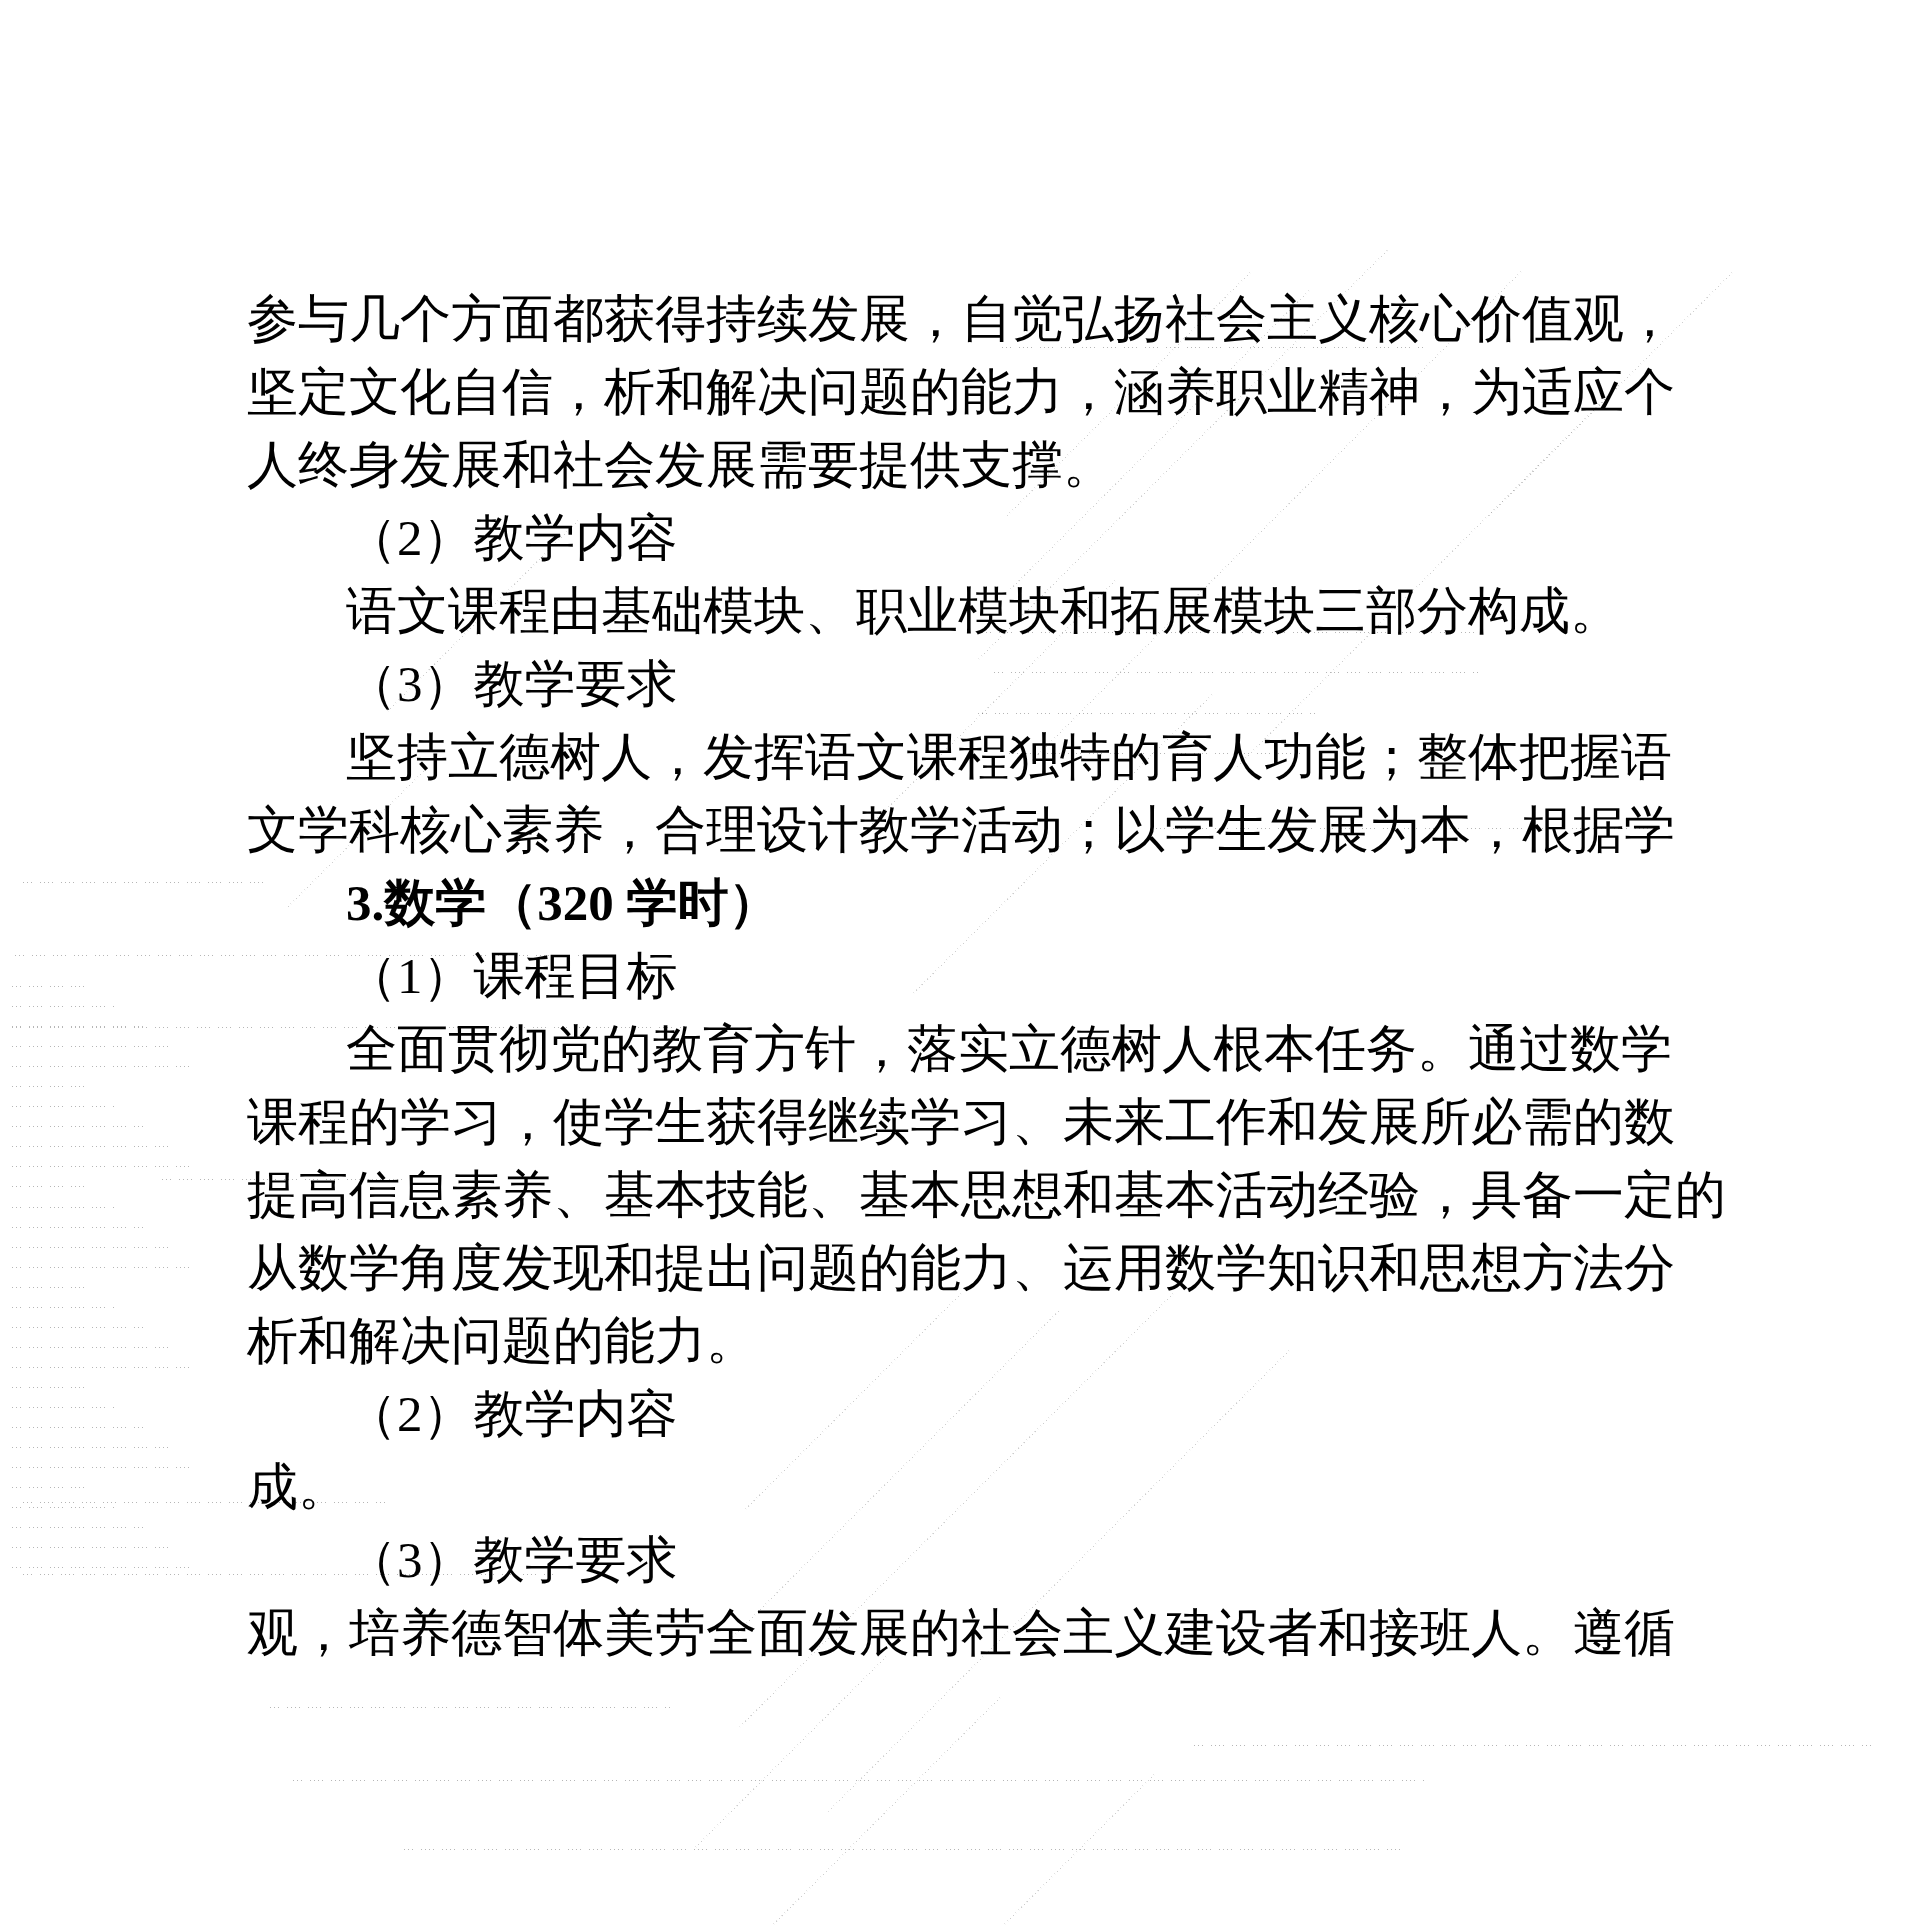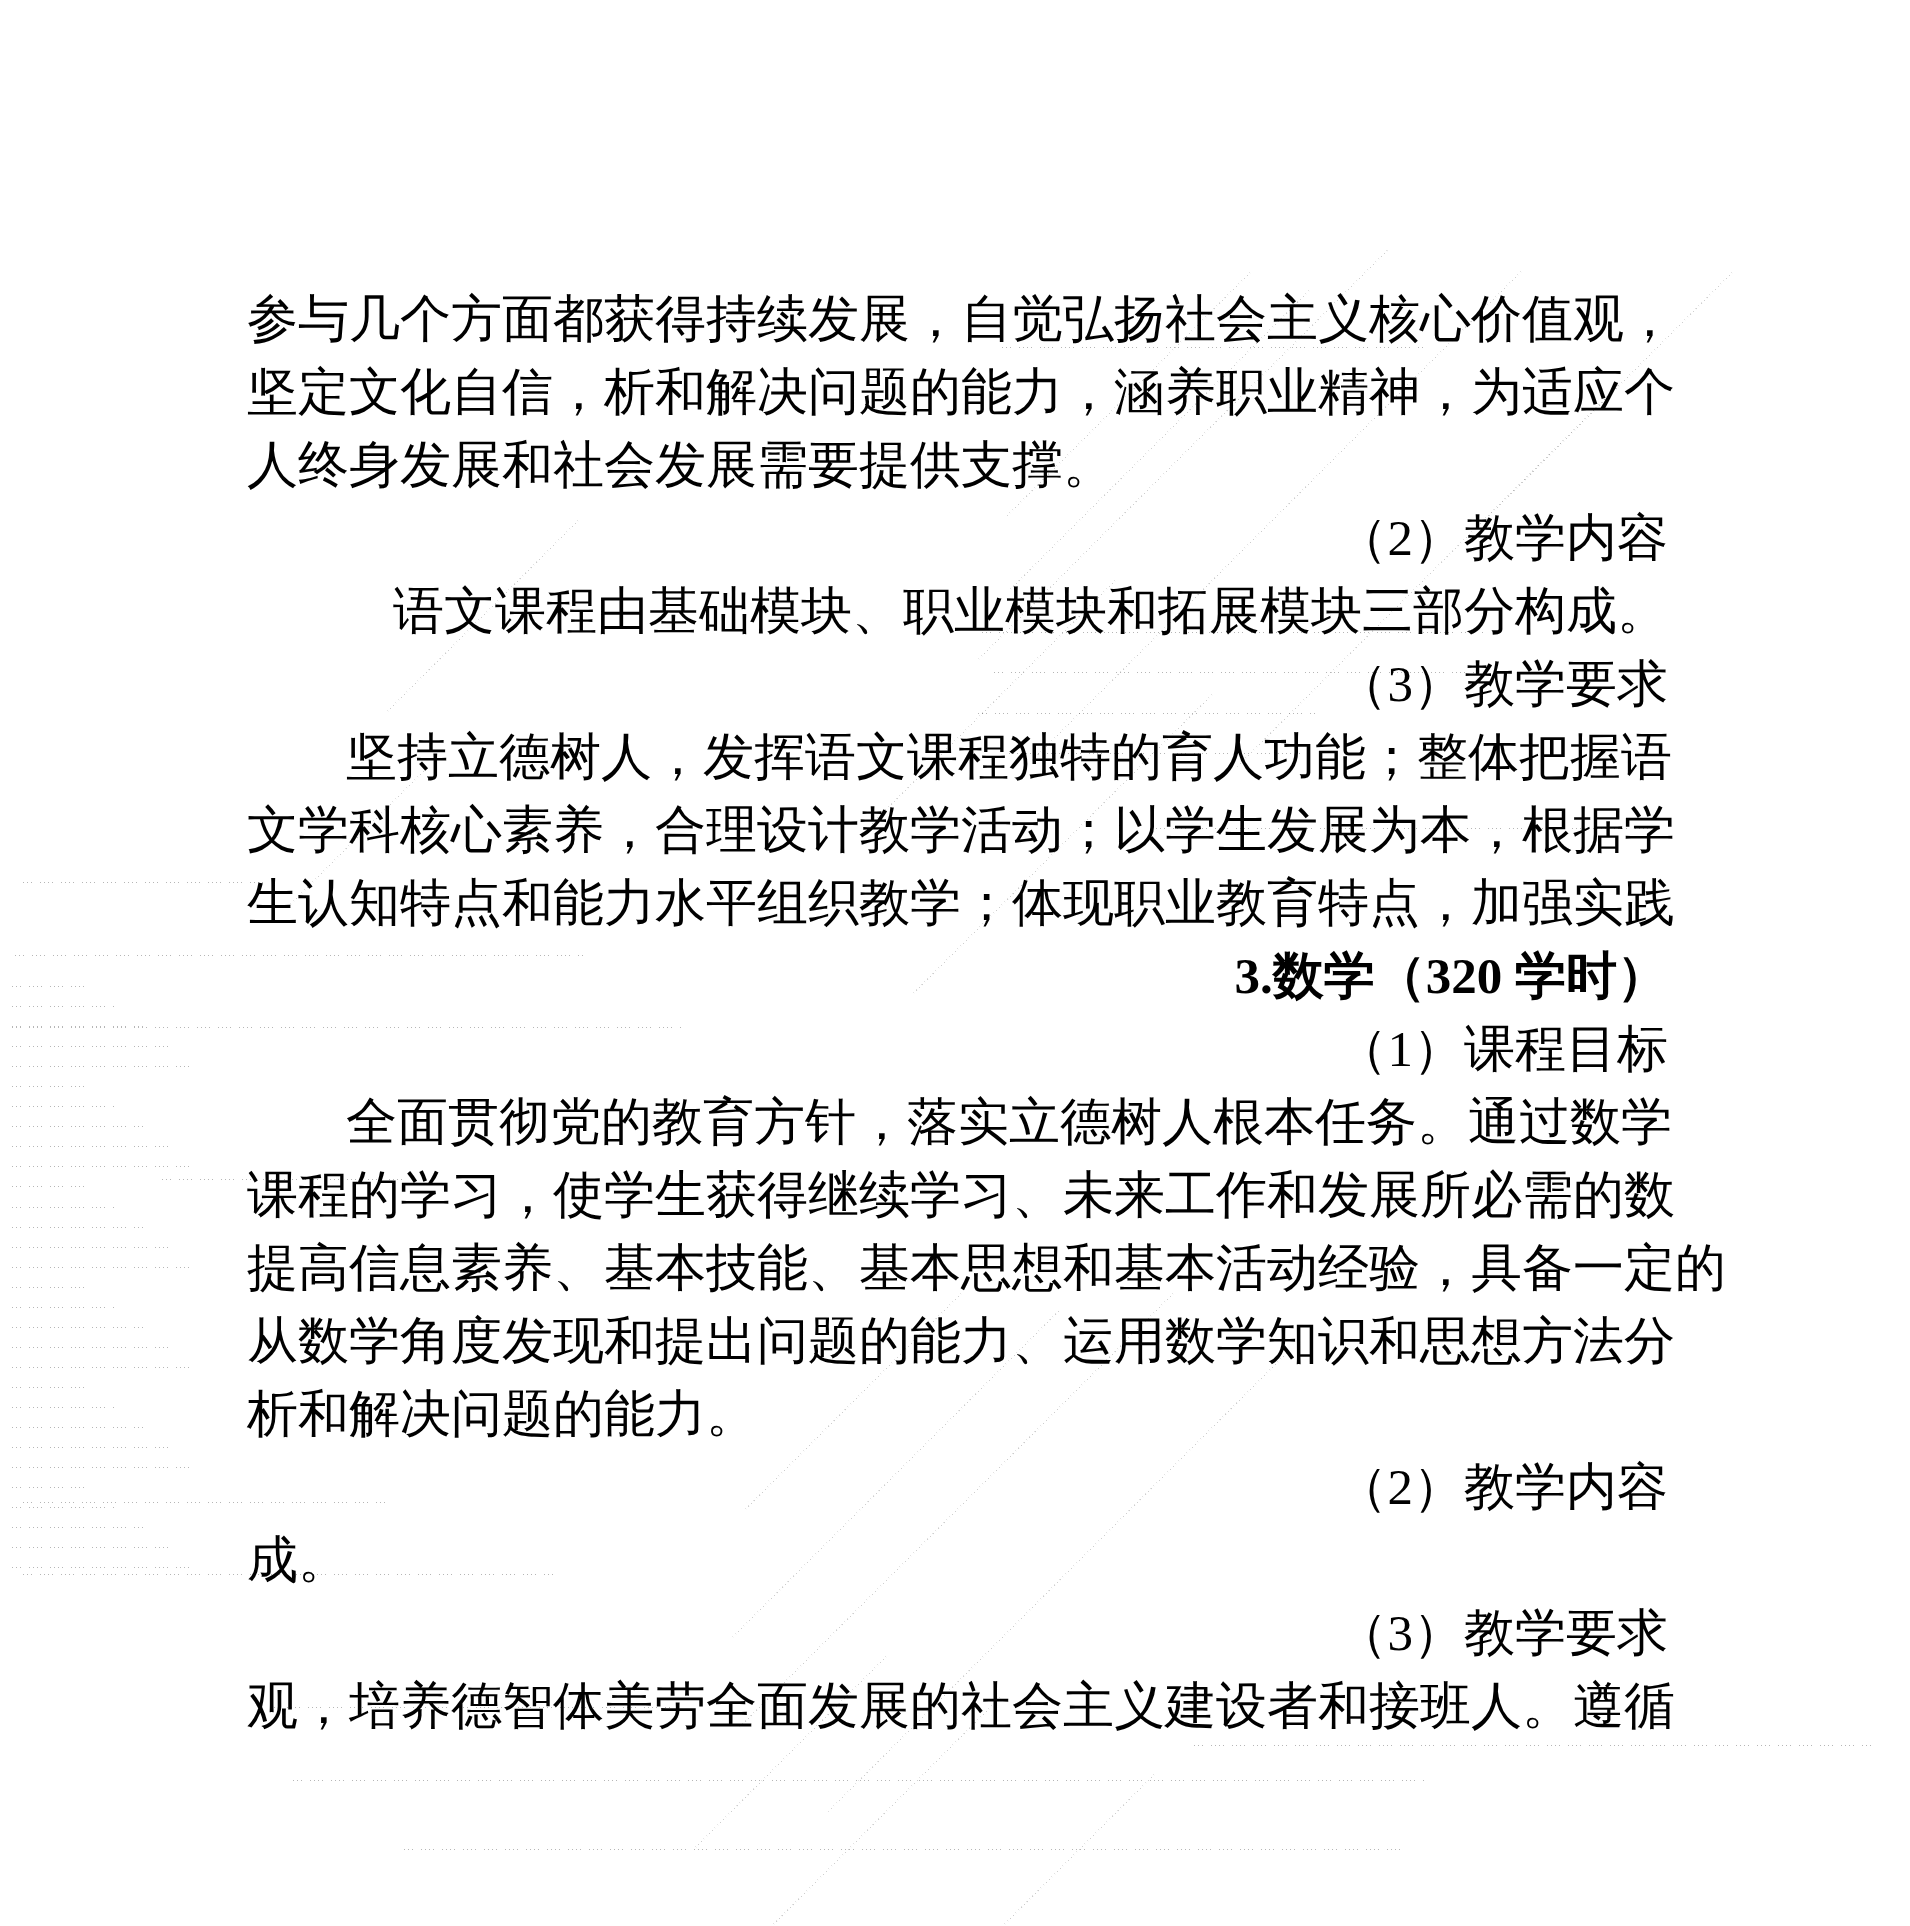--- a/index.html
+++ b/index.html
@@ -19,21 +19,21 @@
     position:absolute;width:0.8px;transform-origin:top left;transform:rotate(45deg);
     background:repeating-linear-gradient(0deg, rgba(0,0,0,0.45) 0 0.8px, transparent 0.8px 3.9px);
     opacity:.5;
   }
   
   .content{position:absolute;left:247px;top:283px;width:1421px;z-index:1;}
   .line{
     height:73px;line-height:73px;font-size:51px;
     white-space:nowrap;color:#000000;
   }
-  .line.indent{text-indent:99px;text-align:right;}
+  .line.indent{text-indent:99px;}
   .line.bold{font-weight:bold;}
 </style>
 </head>
 <body>
 
 <div class="page">
   <div class="texture">
       <div class="hline" style="left: 982px; top: 632px; width: 501px;"></div>
       <div class="hline" style="left: 994px; top: 672px; width: 485px;"></div>
       <div class="hline" style="left: 978px; top: 713px; width: 339px;"></div>
@@ -100,21 +100,20 @@
     </div>
   <div class="content">
       <div class="line">参与几个方面都获得持续发展，自觉弘扬社会主义核心价值观，</div>
       <div class="line">坚定文化自信，析和解决问题的能力，涵养职业精神，为适应个</div>
       <div class="line">人终身发展和社会发展需要提供支撑。</div>
       <div class="line indent">（2）教学内容</div>
       <div class="line indent">语文课程由基础模块、职业模块和拓展模块三部分构成。</div>
       <div class="line indent">（3）教学要求</div>
       <div class="line indent">坚持立德树人，发挥语文课程独特的育人功能；整体把握语</div>
       <div class="line">文学科核心素养，合理设计教学活动；以学生发展为本，根据学</div>
-      <div class="line">生认知特点和能力水平组织教学；体现职业教育特点，加强实践</div>
       <div class="line indent bold">3.数学（320 学时）</div>
       <div class="line indent">（1）课程目标</div>
       <div class="line indent">全面贯彻党的教育方针，落实立德树人根本任务。通过数学</div>
       <div class="line">课程的学习，使学生获得继续学习、未来工作和发展所必需的数</div>
       <div class="line">提高信息素养、基本技能、基本思想和基本活动经验，具备一定的</div>
       <div class="line">从数学角度发现和提出问题的能力、运用数学知识和思想方法分</div>
       <div class="line">析和解决问题的能力。</div>
       <div class="line indent">（2）教学内容</div>
       <div class="line">成。</div>
       <div class="line indent">（3）教学要求</div>

